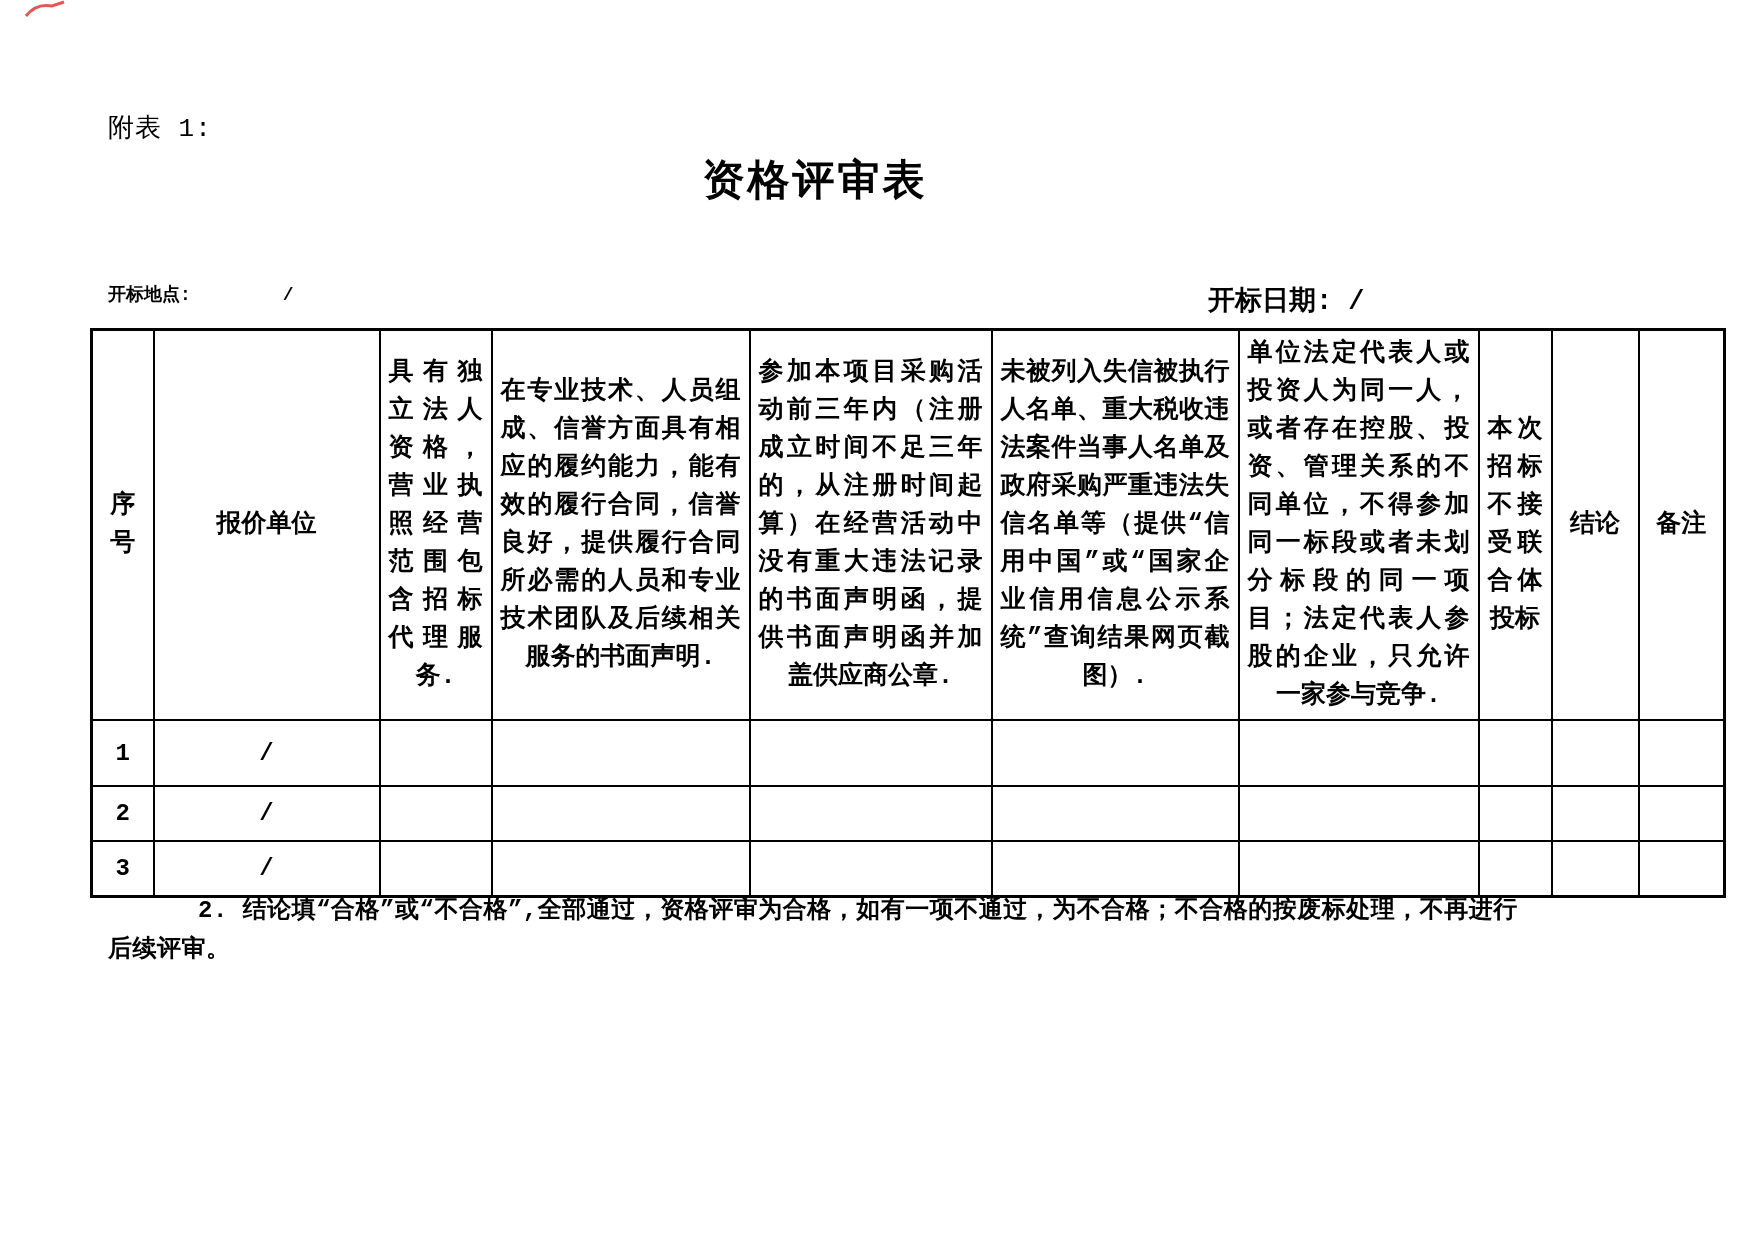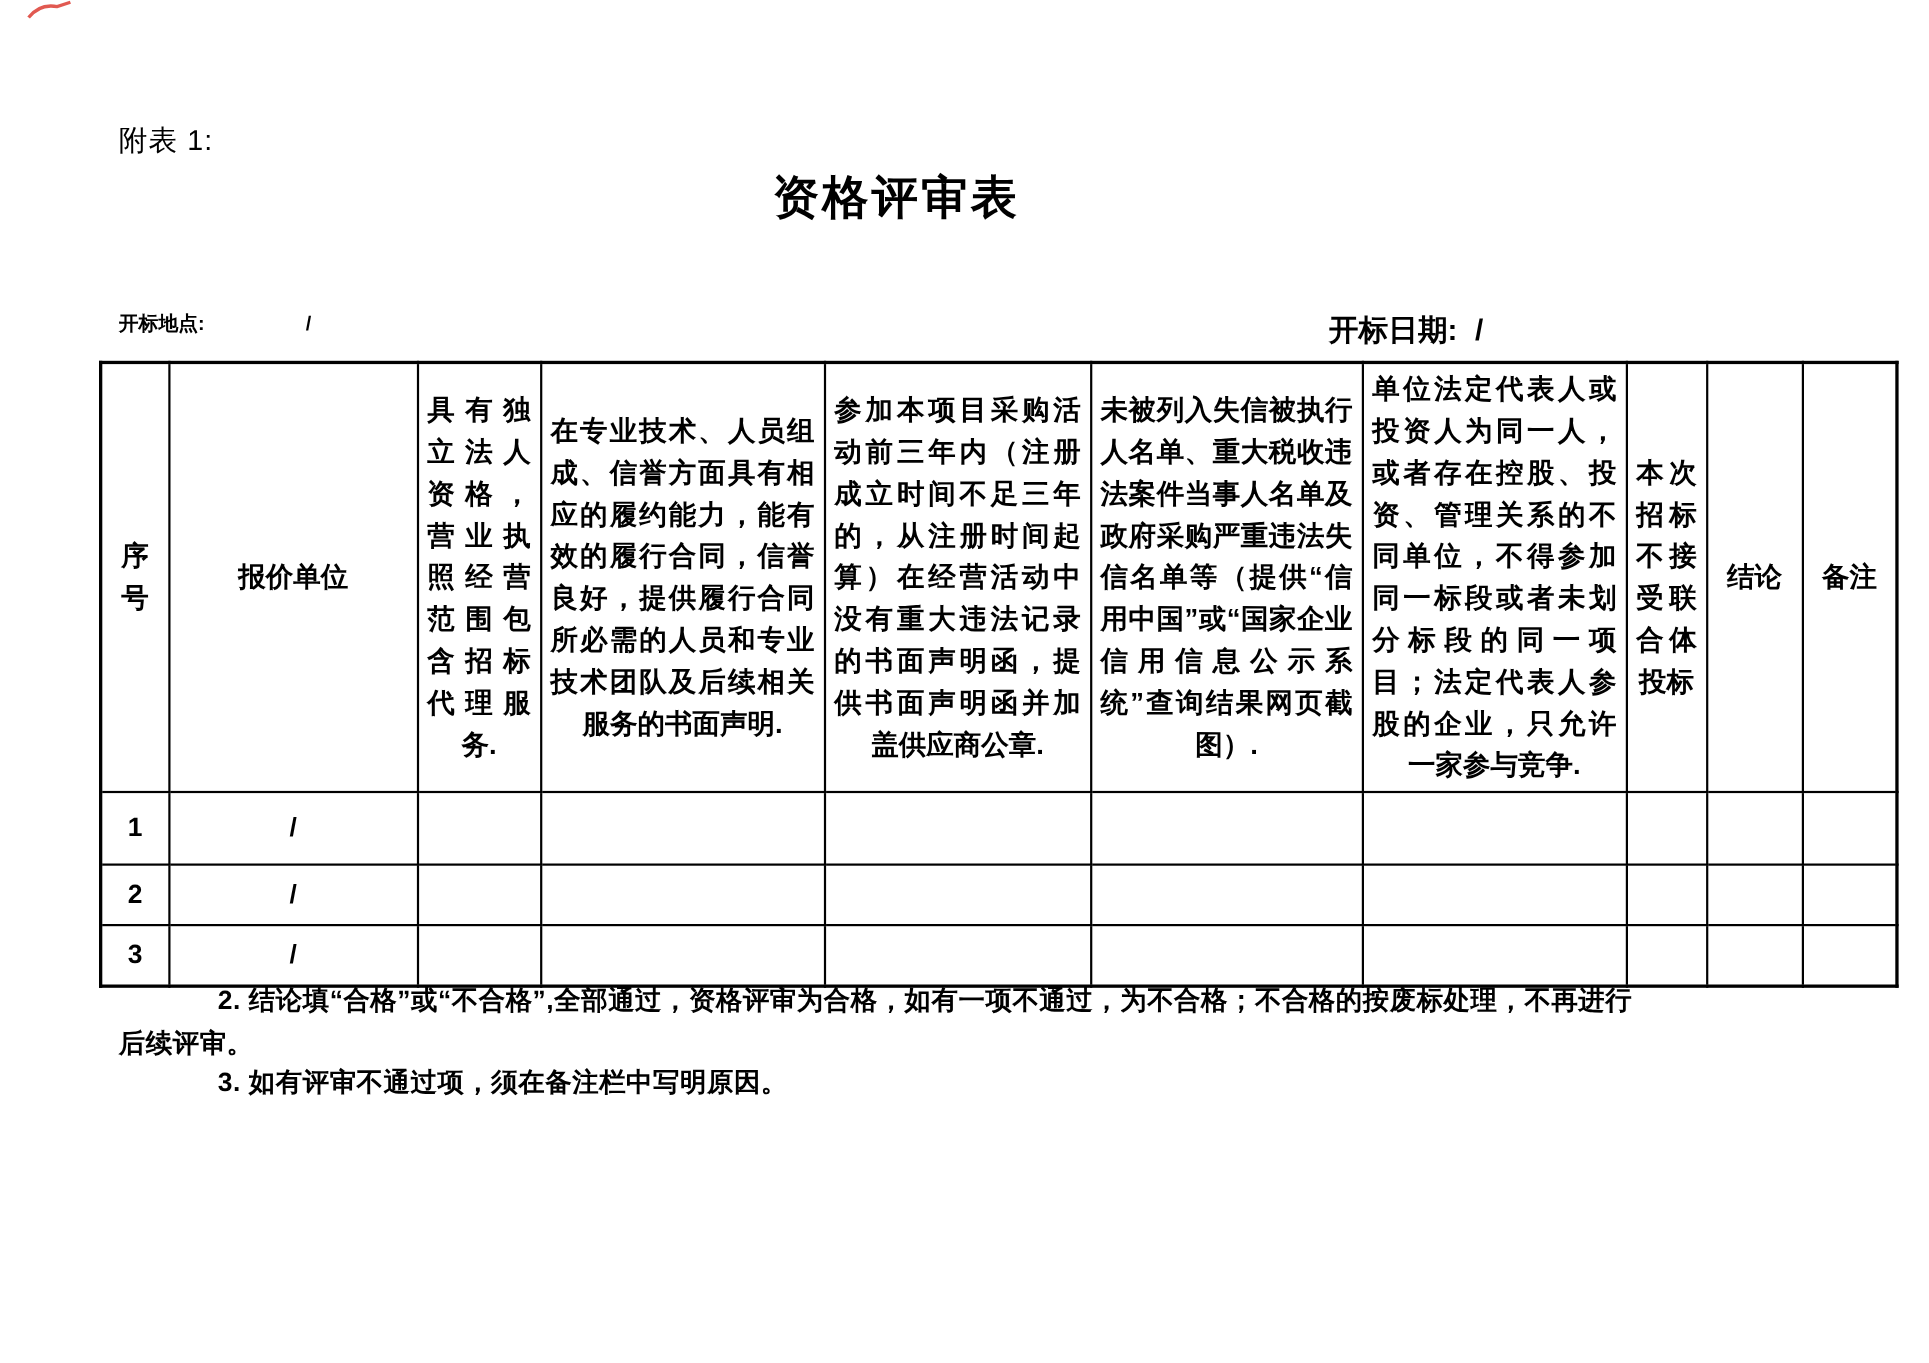--- a/index.html
+++ b/index.html
@@ -2,21 +2,21 @@
 <html><head>
 <meta charset="utf-8">
 <style>
   html, body { margin: 0; padding: 0; background: #ffffff; }
   .page {
     position: relative;
     width: 1754px;
     height: 999px;
     background: #ffffff;
     overflow: hidden;
-    font-family: Liberation Sans, sans-serif;
+    font-family: Liberation Mono, monospace;
     color: #000;
   }
   .abs { position: absolute; white-space: nowrap; }
 
   .annex-label { left: 108px; top: 110px; font-size: 26px; font-weight: 500; letter-spacing: 1px; }
   .doc-title { left: 785px; top: 152px; transform: translateX(-50%); font-size: 42px; font-weight: bold; letter-spacing: 3px; margin-left: 30px; }
   .project-line { left: 108px; top: 233px; font-size: 25px; font-weight: bold; letter-spacing: 1px; }
   .project-line .val { margin-left: 14px; }
   .loc-line { left: 108px; top: 282px; font-size: 18px; font-weight: bold; }
   .loc-line .slash { margin-left: 92px; }
@@ -167,21 +167,20 @@
         <td></td>
         <td></td>
         <td></td>
         <td></td>
       </tr>
     </tbody>
   </table>
 
   <div class="abs notes-line n2">2. 结论填“合格”或“不合格”,全部通过，资格评审为合格，如有一项不通过，为不合格；不合格的按废标处理，不再进行</div>
   <div class="abs notes-line n3">后续评审。</div>
-  <div class="abs notes-line n4">3. 如有评审不通过项，须在备注栏中写明原因。</div>
 
   <div class="abs team-label">评标小组成员:</div>
   <div class="abs supervisor-label">监督人员:</div>
 
   <div class="abs page-number">6</div>
 
   <div class="corner-mark">
     <svg width="46" height="20" viewBox="0 0 46 20">
       <path d="M4,16 Q14,3 30,6 L42,2" stroke="#d93025" stroke-width="3" fill="none" opacity="0.8"></path>
     </svg>

